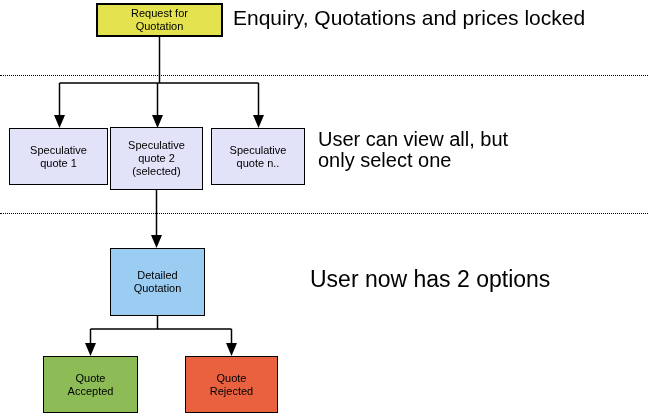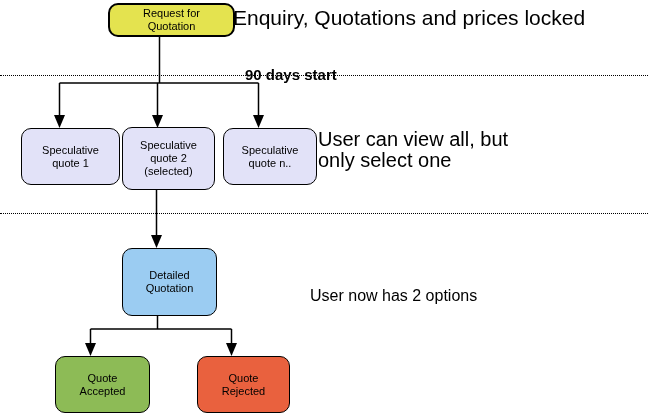--- a/index.html
+++ b/index.html
@@ -7,28 +7,27 @@
     width:648px;height:416px;position:relative;overflow:hidden;
     background:#ffffff;
     font-family:"Liberation Sans", sans-serif;
     color:#000;
   }
   .stage{position:absolute;inset:0;width:648px;height:416px;}
   
   .node{
     position:absolute;
     border:1.5px solid #000;
-    border-radius:10px;
+    border-radius:0;
     display:flex;align-items:center;justify-content:center;
     text-align:center;
     font-size:11px;line-height:13px;
     white-space:pre-line;
     z-index:3;
     box-sizing:border-box;
-    margin-left:12px;
   }
   .node-request{left:96px;top:3px;width:127px;height:34px;border-width:2px;}
   .node-spec1{left:9px;top:128px;width:99px;height:57px;border-width:1px;}
   .node-spec2{left:110px;top:127px;width:93px;height:63px;border-width:1px;}
   .node-specn{left:211px;top:128px;width:94px;height:57px;border-width:1px;}
   .node-detailed{left:110px;top:248px;width:95px;height:68px;}
   .node-accepted{left:43px;top:356px;width:95px;height:57px;}
   .node-rejected{left:185px;top:356px;width:93px;height:57px;}
   
   .dotted{
@@ -47,21 +46,21 @@
   .label-noback{left:238px;top:205px;}
   
   .annotation{
     position:absolute;
     font-size:21px;line-height:22px;
     white-space:pre-line;
     z-index:2;
   }
   .ann-enquiry{left:233px;top:7px;}
   .ann-viewall{left:318px;top:129px;font-size:20px;line-height:21px;}
-  .ann-options{left:310px;top:285px;font-size:16px;}
+  .ann-options{left:310px;top:268px;font-size:23px;}
   
   .connectors{position:absolute;left:0;top:0;z-index:2;}
 </style>
 </head>
 <body>
 
 <div class="stage">
 
   <div class="dotted dotted-1"></div>
   <div class="dotted dotted-2"></div>
@@ -82,21 +81,20 @@
     <g fill="#000" stroke="none">
       <polygon points="54,115 65,115 59.5,128"></polygon>
       <polygon points="152,115 163,115 157.5,128"></polygon>
       <polygon points="253,115 264,115 258.5,128"></polygon>
       <polygon points="151,235 162,235 156.5,248"></polygon>
       <polygon points="85,343 96,343 90.5,356"></polygon>
       <polygon points="226,343 237,343 231.5,356"></polygon>
     </g>
   </svg>
 
-  <div class="milestone-label label-90days">90 days start</div>
 
   <div class="annotation ann-viewall">User can view all, but
 only select one</div>
   <div class="annotation ann-enquiry">Enquiry, Quotations and prices locked</div>
   <div class="annotation ann-options">User now has 2 options</div>
 
   <div class="node node-request" style="background-color: rgb(228, 227, 79);">Request for
 Quotation</div>
 
   <div class="node node-spec1" style="background-color: rgb(226, 226, 248);">Speculative

